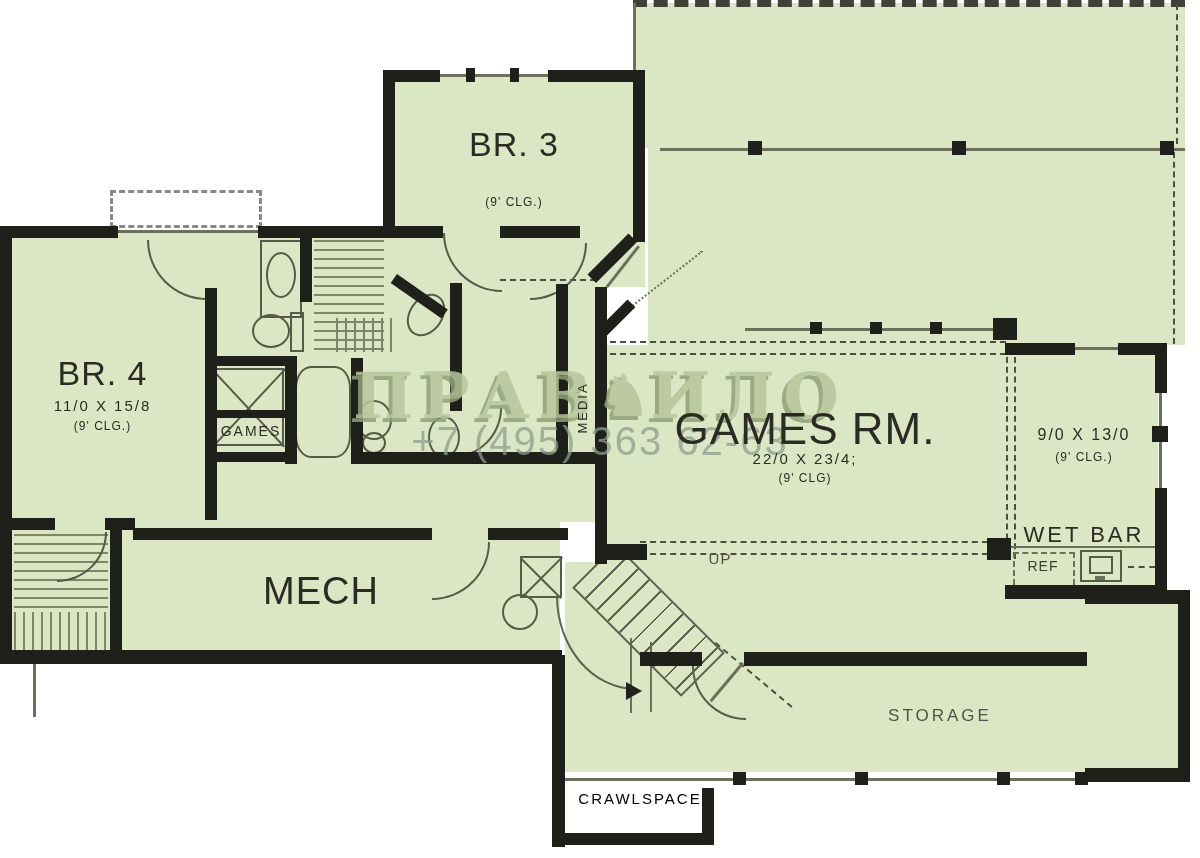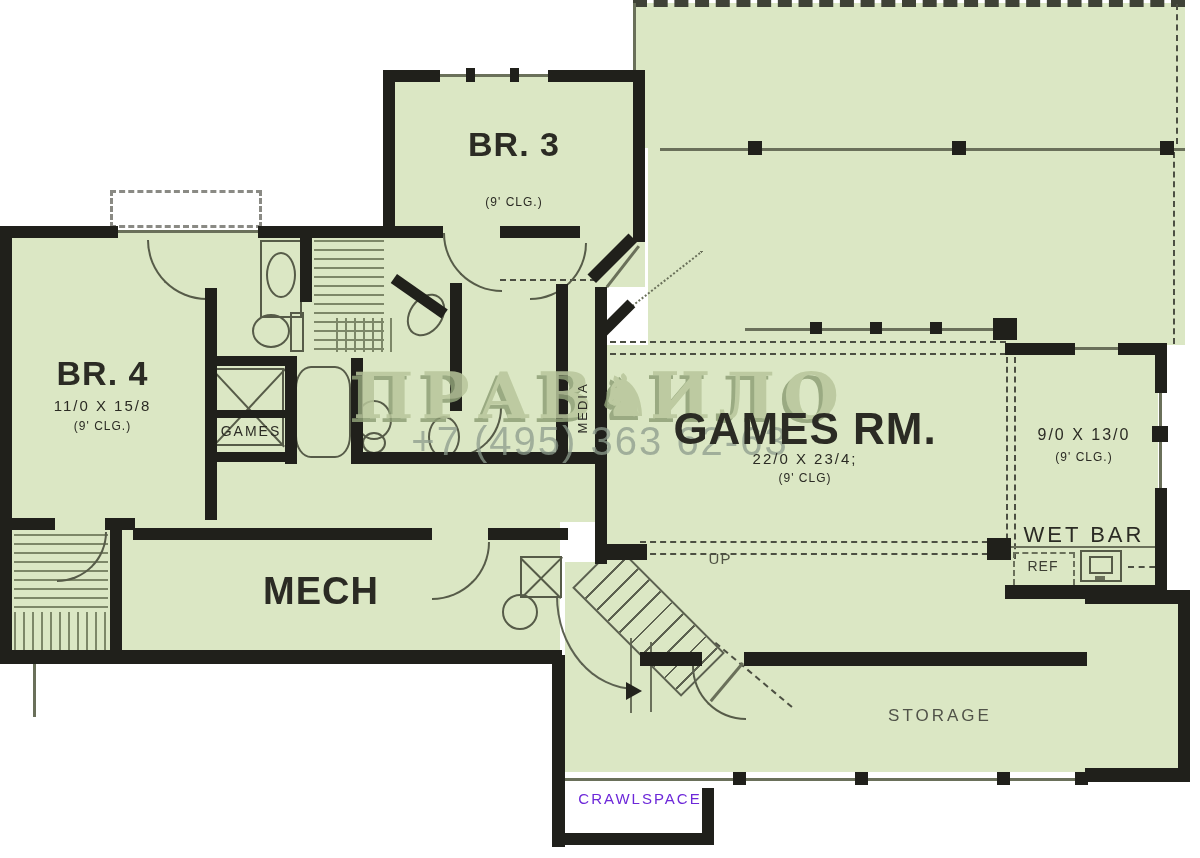--- a/index.html
+++ b/index.html
@@ -12,21 +12,21 @@
   .dash-v{position:absolute;border-left:2px dashed #4c4f42;z-index:24;}
   .dash-thick{position:absolute;border-top:7px dashed #3f4237;z-index:24;}
   .dot-line{position:absolute;border-top:2px dotted #6a705a;z-index:24;}
   .dash-rect{position:absolute;border:3px dashed #8a8a84;background:#fff;z-index:22;}
   .arc{position:absolute;z-index:26;}
   .fx{position:absolute;border:2px solid #565b48;background:transparent;z-index:27;box-sizing:border-box;}
   .oval{border-radius:50%;}
   .hatch-h{position:absolute;background:repeating-linear-gradient(180deg,#7d8768 0 2px,transparent 2px 9px);z-index:23;}
   .hatch-v{position:absolute;background:repeating-linear-gradient(90deg,#7d8768 0 2px,transparent 2px 9px);z-index:23;}
   .lbl{position:absolute;color:#2b2b24;text-align:center;white-space:nowrap;z-index:45;}
-  .room-name{font-weight:bold;letter-spacing:1px;font-size:34px;}
+  .room-name{font-weight:normal;letter-spacing:1px;font-size:34px;}
   .dims{letter-spacing:2px;font-size:15px;}
   .clg{letter-spacing:1px;font-size:12px;}
   .xline{position:absolute;height:2px;background:#565b48;transform-origin:left top;}
   .stairs{position:absolute;left:616px;top:544px;width:150px;height:58px;border:2px solid #5c6150;
           background:repeating-linear-gradient(90deg,transparent 0 14px,#5c6150 14px 16px);
           transform:rotate(45deg);transform-origin:left top;z-index:26;}
   .wm{position:absolute;z-index:40;display:flex;align-items:center;justify-content:center;pointer-events:none;}
   .wm-brand{font-family:"DejaVu Serif",serif;font-weight:bold;font-size:64px;letter-spacing:8px;
             color:#b8c69b;text-shadow:-4px 4px 0 #8fa077;opacity:.85;}
   .wm-phone{font-size:40px;letter-spacing:2px;color:#8d9c8d;opacity:.75;}
@@ -205,15 +205,15 @@
   <div class="lbl dims" style="left:1008px;top:426px;width:152px;font-size:16px">9/0 X 13/0</div>
   <div class="lbl clg" style="left:1008px;top:450px;width:152px">(9' CLG.)</div>
 
   <div class="lbl room-name" style="left:196px;top:570px;width:250px;font-size:38px">MECH</div>
   <div class="lbl" style="left:207px;top:423px;width:88px;font-size:14px;letter-spacing:2px">GAMES</div>
   <div class="lbl" style="left:549px;top:400px;width:68px;height:16px;font-size:13px;letter-spacing:2px;transform:rotate(-90deg)">MEDIA</div>
   <div class="lbl" style="left:1008px;top:522px;width:152px;font-size:22px;letter-spacing:3px">WET BAR</div>
   <div class="lbl" style="left:1014px;top:558px;width:58px;font-size:14px;letter-spacing:1px;color:#3c3e33">REF</div>
   <div class="lbl" style="left:698px;top:550px;width:44px;font-size:15px;color:#4f5243;letter-spacing:1px">UP</div>
   <div class="lbl" style="left:852px;top:706px;width:176px;font-size:17px;letter-spacing:3px;color:#515349">STORAGE</div>
-  <div class="lbl" style="left:556px;top:790px;width:168px;font-size:15px;letter-spacing:2px;color:#6d28d9">CRAWLSPACE</div>
+  <div class="lbl" style="left:556px;top:790px;width:168px;font-size:15px;letter-spacing:2px;color:#000000">CRAWLSPACE</div>
 
 </div>
 
 </body></html>

